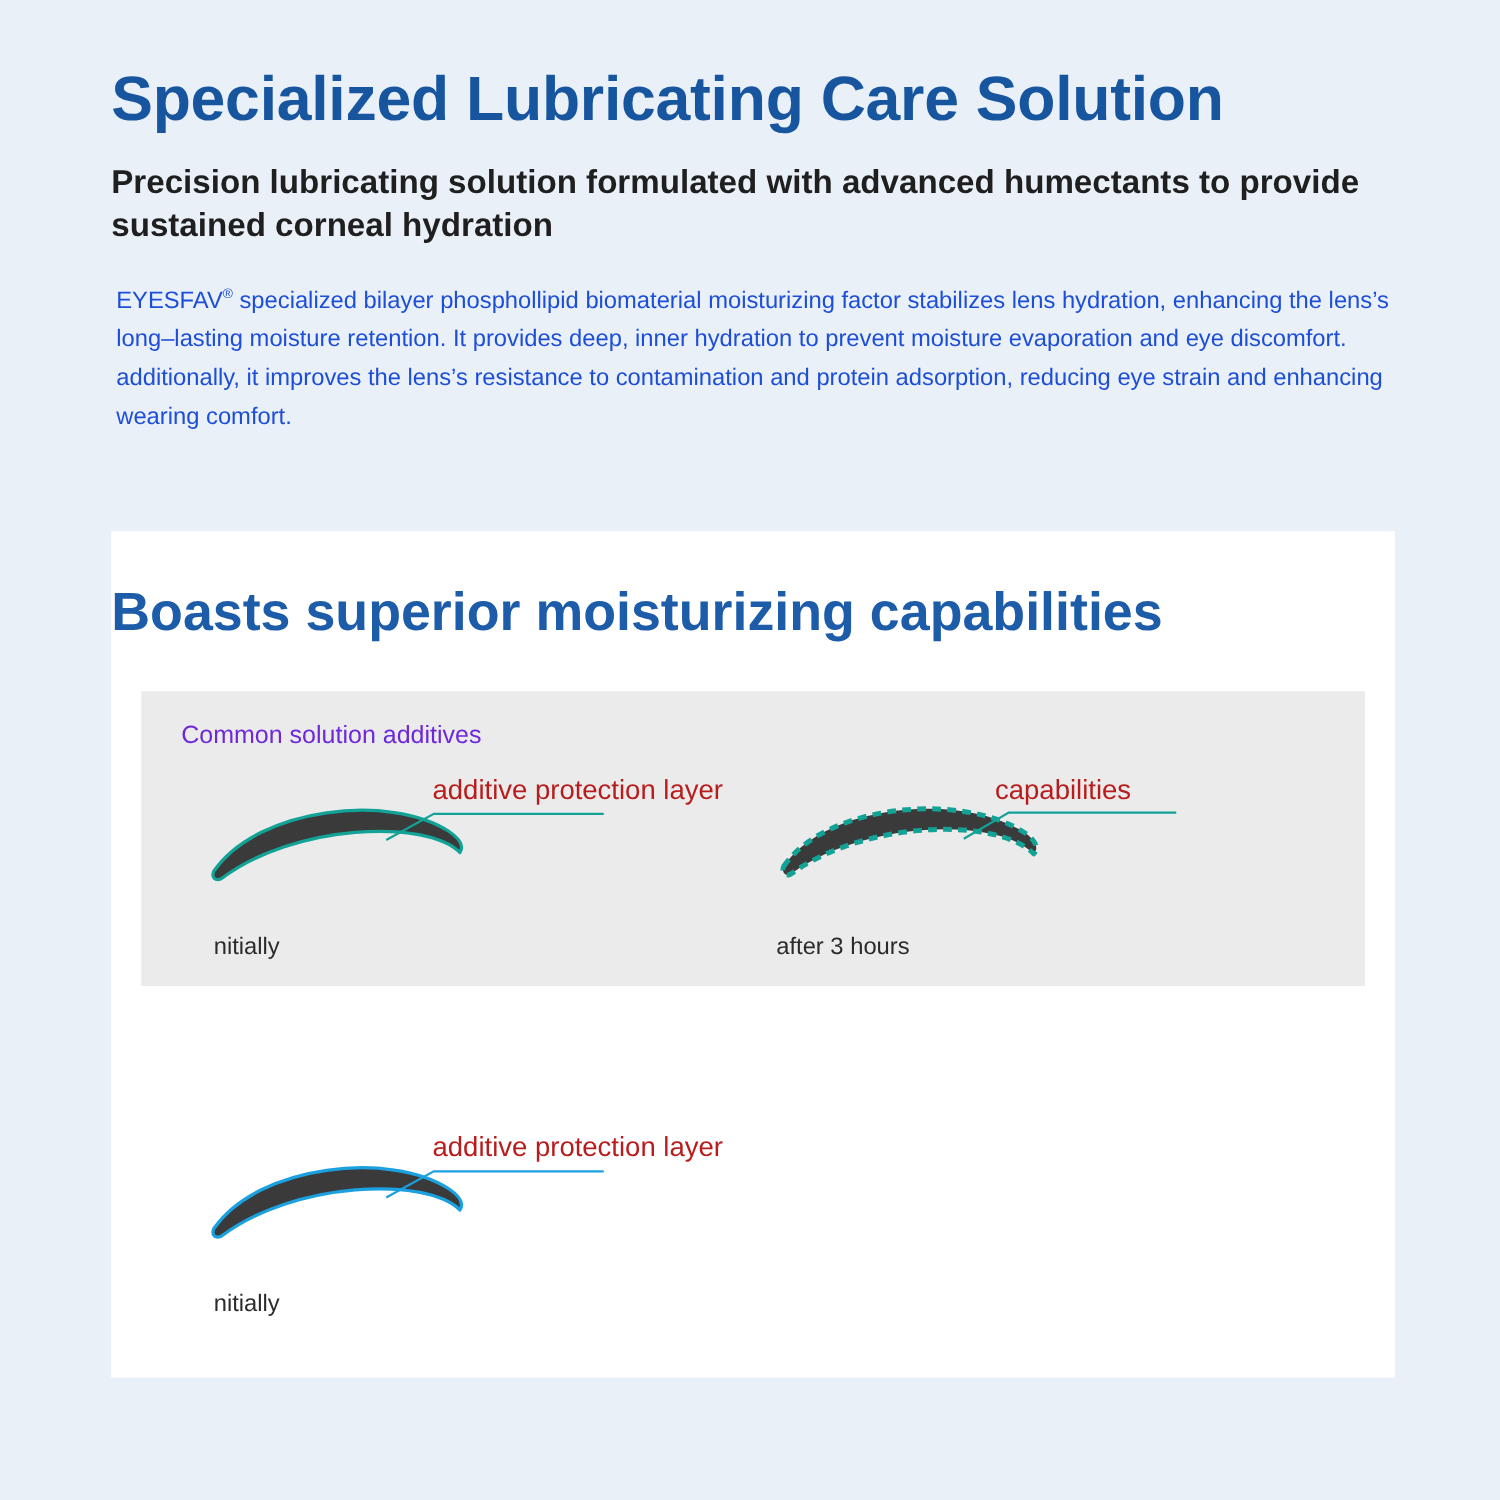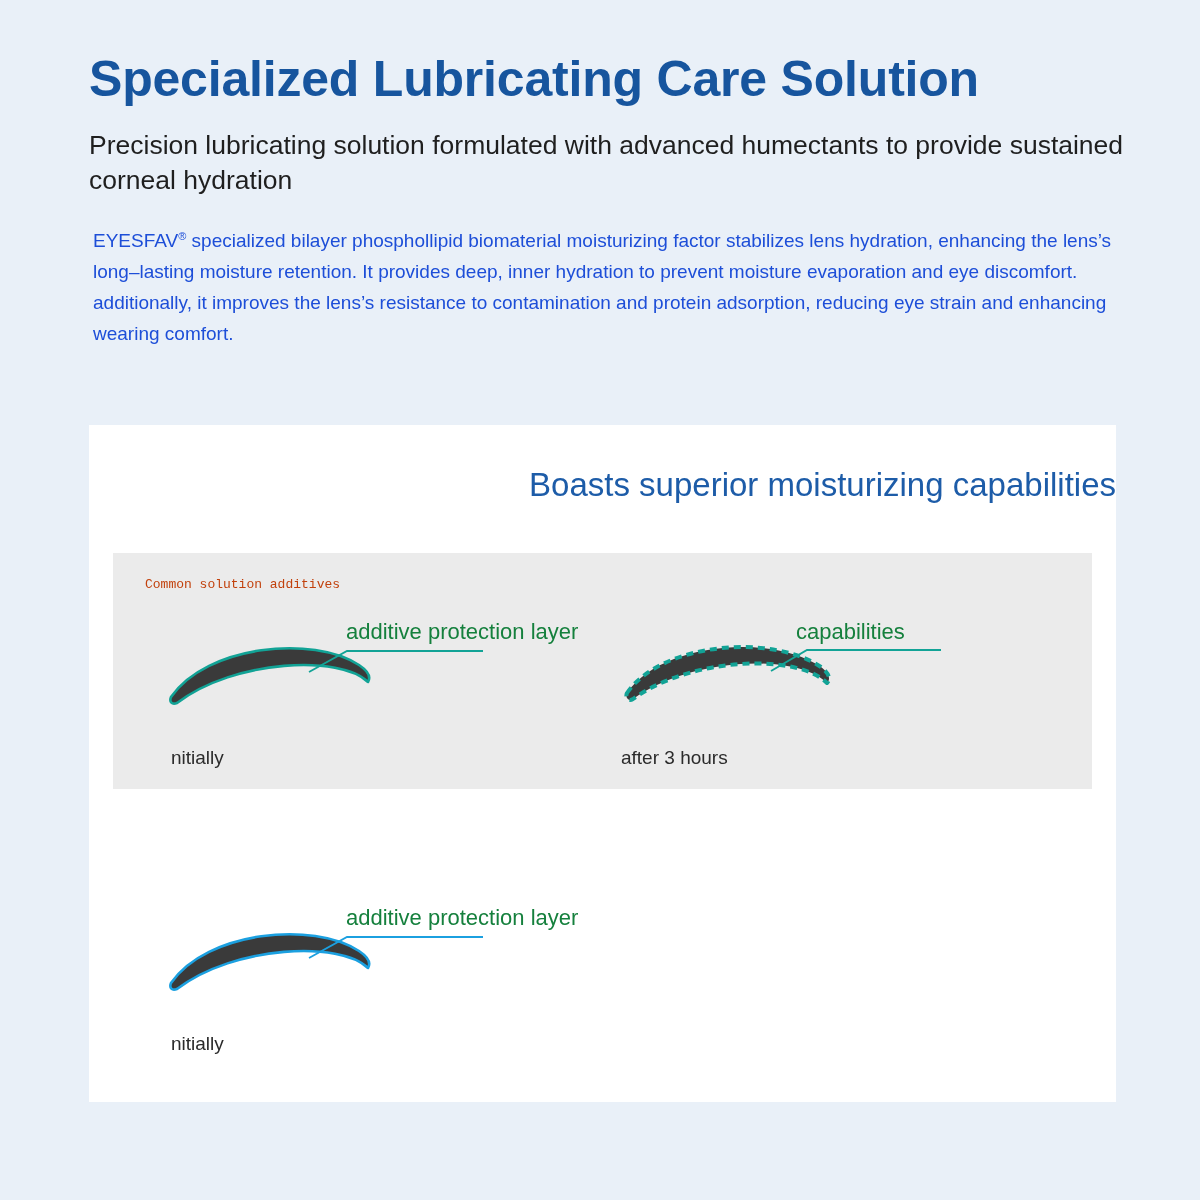--- a/index.html
+++ b/index.html
@@ -27,21 +27,21 @@
     font-size: 50px;
     font-weight: bold;
     color: #17559e;
     letter-spacing: -0.2px;
     line-height: 1.08;
     margin: 0 0 22px 0;
     white-space: nowrap;
   }
   #subtitle {
     font-size: 26.5px;
-    font-weight: 400;
+    font-weight: 700;
     color: #1f1f1f;
     line-height: 1.33;
     width: 1055px;
     margin: 12px 0 28px 0;
   }
   #body-copy {
     font-size: 19px;
     font-weight: 400;
     color: #1d4ed8;
     line-height: 1.62;
@@ -61,23 +61,23 @@
     top: 425px;
     width: 1027px;
     height: 677px;
     background: #ffffff;
   }
   #card-heading {
     position: absolute;
     left: 0;
     top: 41px;
     width: 100%;
-    text-align: right;
-    font-size: 33px;
-    font-weight: normal;
+    text-align: left;
+    font-size: 43px;
+    font-weight: bold;
     color: #1d5ca8;
     white-space: nowrap;
   }
 
   
   .panel {
     position: absolute;
     left: 24px;
     width: 979px;
   }
@@ -88,24 +88,23 @@
   }
   #panel-rekeymed {
     top: 364px;
     height: 300px;
     background: #ffffff;
   }
   .panel-label {
     position: absolute;
     left: 32px;
     top: 24px;
-    font-size: 13px;
-    color: #c2410c;
-    white-space: nowrap;
-    font-family: Liberation Mono, monospace;
+    font-size: 20px;
+    color: #6d28d9;
+    white-space: nowrap;
   }
   #panel-rekeymed .panel-label {
     top: 28px;
   }
 
   
   .lens-group {
     position: absolute;
     width: 440px;
     height: 170px;
@@ -131,21 +130,21 @@
     color: #2b2b2b;
     white-space: nowrap;
   }
   .lens-right .caption {
     left: 0px;
     width: 240px;
   }
   .callout {
     position: absolute;
     font-size: 22px;
-    color: #15803d;
+    color: #b91c1c;
     white-space: nowrap;
     top: -6px;
   }
   .lens-left .callout  { left: 183px; }
   .lens-right .callout { left: 175px; }
 </style>
 </head>
 <body>
 
 <div id="header">

